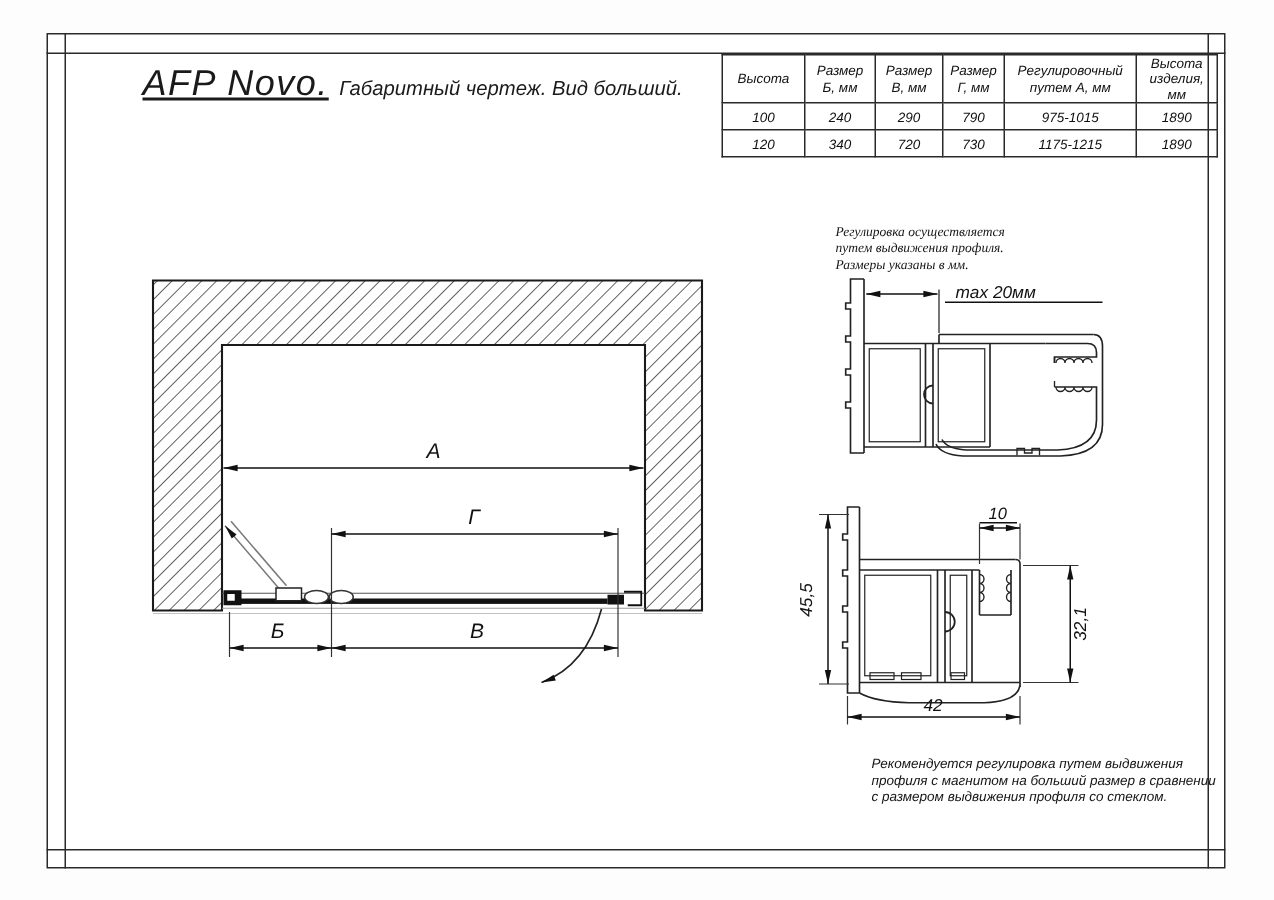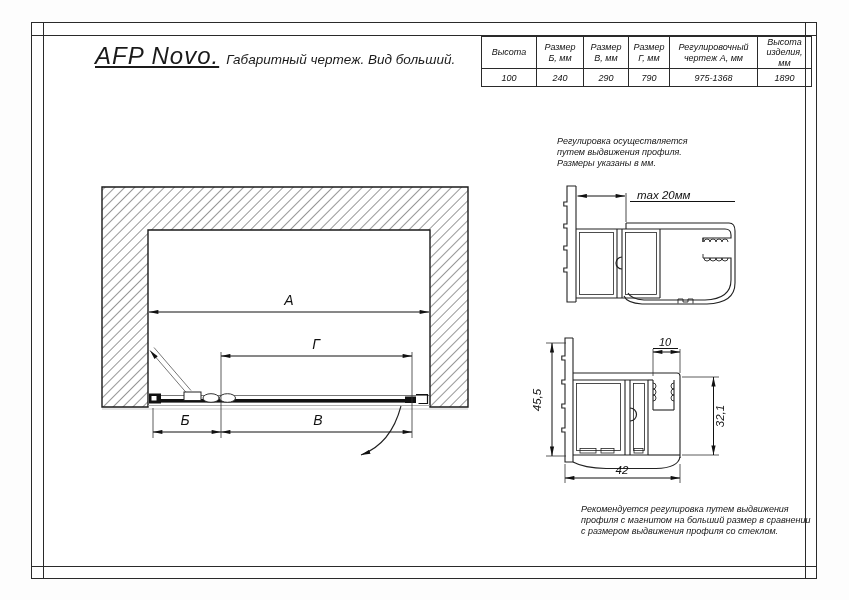--- a/index.html
+++ b/index.html
@@ -19,21 +19,21 @@
   
   .spec{left:481px;top:36px;border-collapse:collapse;table-layout:fixed;font-style:italic;}
   .spec th,.spec td{
     border:1px solid #2a2a2a;text-align:center;vertical-align:middle;
     font-size:9px;font-weight:normal;padding:0 1px;color:#111;
   }
   .spec th{height:31px;white-space:pre-line;line-height:1.15;}
   .spec td{height:17px;}
   
   .note{font-style:italic;font-size:9px;line-height:1.22;white-space:pre-line;color:#151515;}
-  .note-adjust{left:557px;top:136px;}
+  .note-adjust{left:557px;top:149px;font-family:Liberation Serif, serif;}
   .note-recommend{left:558px;top:504px;margin-left:23px;}
   
   svg text{font-family:"Liberation Sans",sans-serif;font-style:italic;fill:#111;}
   svg{display:block;}
 </style>
 </head>
 <body>
 
 <div class="abs frame-outer"></div>
 <div class="abs frame-line" style="left:43px;top:22px;width:1px;height:557px;"></div>
@@ -57,33 +57,41 @@
   <thead>
     <tr>
       <th>Высота</th>
       <th>Размер
 Б, мм</th>
       <th>Размер
 В, мм</th>
       <th>Размер
 Г, мм</th>
       <th>Регулировочный
-чертеж А, мм</th>
+путем А, мм</th>
       <th>Высота
 изделия,
 мм</th>
     </tr>
   </thead>
   <tbody>
     <tr>
       <td>100</td>
       <td>240</td>
       <td>290</td>
       <td>790</td>
-      <td>975-1368</td>
+      <td>975-1015</td>
+      <td>1890</td>
+    </tr>
+    <tr>
+      <td>120</td>
+      <td>340</td>
+      <td>720</td>
+      <td>730</td>
+      <td>1175-1215</td>
       <td>1890</td>
     </tr>
   </tbody>
 </table>
 
 <div class="abs note note-adjust">Регулировка осуществляется
 путем выдвижения профиля.
 Размеры указаны в мм.</div>
 <div class="abs note note-recommend">Рекомендуется регулировка путем выдвижения
 профиля с магнитом на больший размер в сравнении

